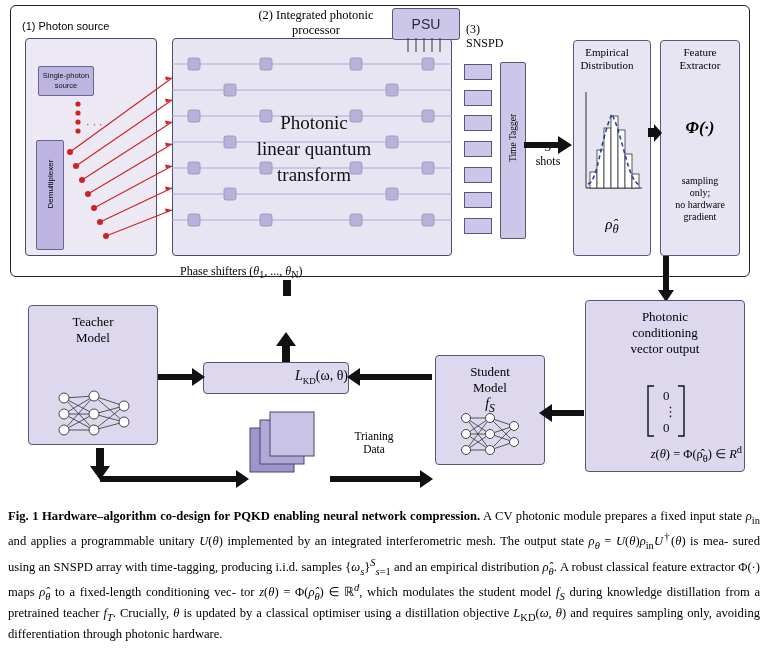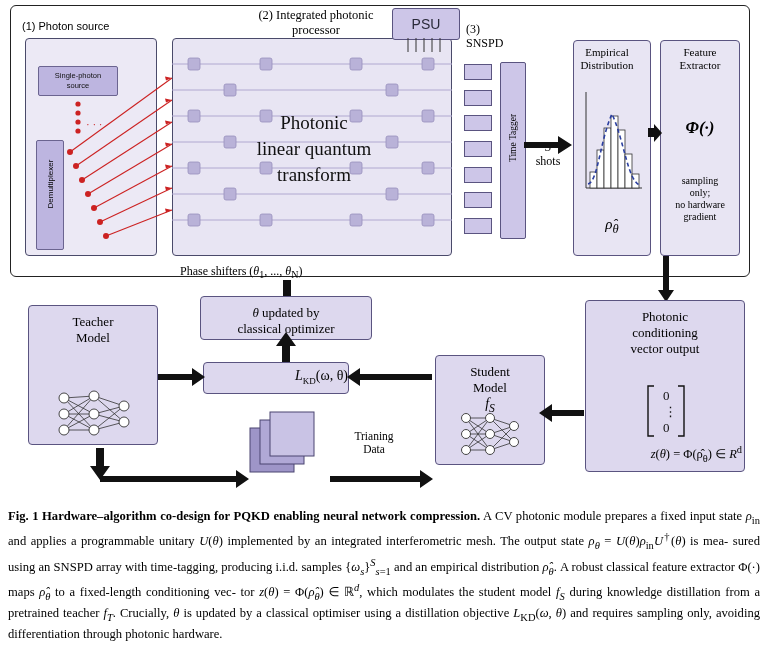--- a/index.html
+++ b/index.html
@@ -43,21 +43,21 @@
   }
   .lbl-src {
     position: absolute;
     left: 22px; top: 20px;
     font-size: 11px;
     font-family: Liberation Sans, sans-serif;
   }
   .single-photon {
     position: absolute;
     left: 38px; top: 66px;
-    width: 80px; height: 30px;
+    width: 56px; height: 30px;
     background: #bdb5e0;
     border: 1px solid #6b6490;
     font-size: 7.5px;
     line-height: 10px;
     text-align: center;
     padding-top: 4px;
     box-sizing: border-box;
     font-family: "Liberation Sans", sans-serif;
     color: #111;
     border-radius: 2px;
@@ -482,23 +482,20 @@
         <circle cx="16" cy="26" r="5"></circle>
         <circle cx="16" cy="42" r="5"></circle>
       <circle cx="46" cy="8" r="5"></circle>
         <circle cx="46" cy="26" r="5"></circle>
         <circle cx="46" cy="42" r="5"></circle>
       <circle cx="76" cy="18" r="5"></circle>
         <circle cx="76" cy="34" r="5"></circle>
     </g>
   </svg>
 
-  <div class="blk opt">
-    <div class="blk-title"><span class="it">θ</span> updated by<br>classical optimizer</div>
-  </div>
 
   <div class="blk kd">
     <div class="blk-title" style="padding-top:5px;font-size:14px;text-align:right;"><span class="it">L</span><sub style="font-size:9px;">KD</sub>(ω, θ)</div>
   </div>
 
   <div class="blk student">
     <div class="blk-title">Student<br>Model</div>
     <div class="blk-sym">f<sub>S</sub></div>
   </div>
   <svg class="nn" style="left:452px;top:410px;width:78px;height:48px;position:absolute;">

